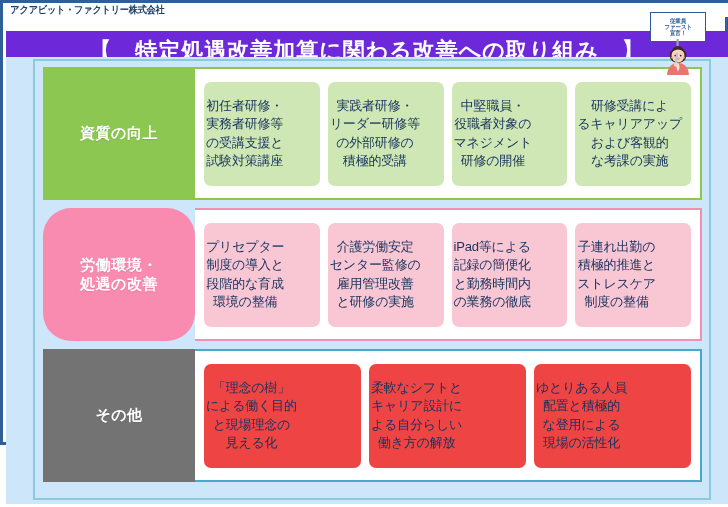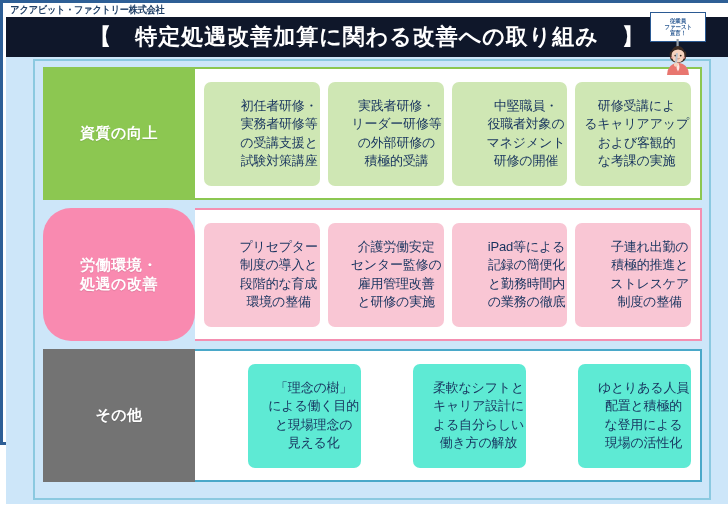--- a/index.html
+++ b/index.html
@@ -23,22 +23,22 @@
     display:flex; align-items:center;
   }
   #company-name {
     font-size:10px; font-weight:bold; color:#1f3f66;
     padding-left:8px; letter-spacing:-0.3px;
     transform:scaleX(0.92); transform-origin:left center;
     white-space:nowrap;
   }
   
   #title-bar {
-    position:absolute; left:3px; top:17px; width:722px; height:40px;
-    background:#0f172a;
+    position:absolute; left:3px; top:31px; width:722px; height:40px;
+    background:#6d28d9;
     display:flex; align-items:center; justify-content:center;
   }
   #title-text {
     color:#ffffff; font-size:22px; font-weight:bold;
     letter-spacing:1px; white-space:nowrap;
   }
   
   #mascot {
     position:absolute; left:645px; top:12px; width:60px; height:62px;
     z-index:6;
@@ -76,39 +76,39 @@
   }
   .cards-panel {
     flex:1; background:#ffffff;
     border:2px solid; border-left:none;
     display:flex; align-items:center;
     justify-content:space-between;
     padding:7px 9px; gap:8px;
   }
   .card {
     flex:1 1 0; height:104px; border-radius:7px;
-    display:flex; align-items:center; justify-content:flex-end;
+    display:flex; align-items:center; justify-content:flex-start;
     text-align:center; padding:4px 2px;
   }
   .card-text {
     font-size:13px; line-height:1.42; color:#17335e;
     font-weight:normal; white-space:pre-line;
     letter-spacing:-0.2px;
   }
   
   .row-green  .cat-label { background:#8cc751; }
   .row-green  .cards-panel { border-color:#8cc751; }
   .row-green  .card { background:#cfe7b4; }
   .row-pink   .cat-label { background:#f9"8"ab0;border-radius:28px; }
   .row-pink   .cat-label { background:#f98ab0; }
   .row-pink   .cards-panel { border-color:#f48fb1; }
   .row-pink   .card { background:#f9c6d4; }
   .row-cyan   .cat-label { background:#737373; }
   .row-cyan   .cards-panel { border-color:#4aa8c9; }
-  .row-cyan   .card { background:#5eead4;margin-left:44px; }
+  .row-cyan   .card { background:#ef4444; }
   
   #inner-frame {
     position:absolute; left:30px; top:59px;
     width:678px; height:441px;
     border:2px solid #8bc9e0; pointer-events:none;
   }
 </style>
 </head>
 <body>
 

